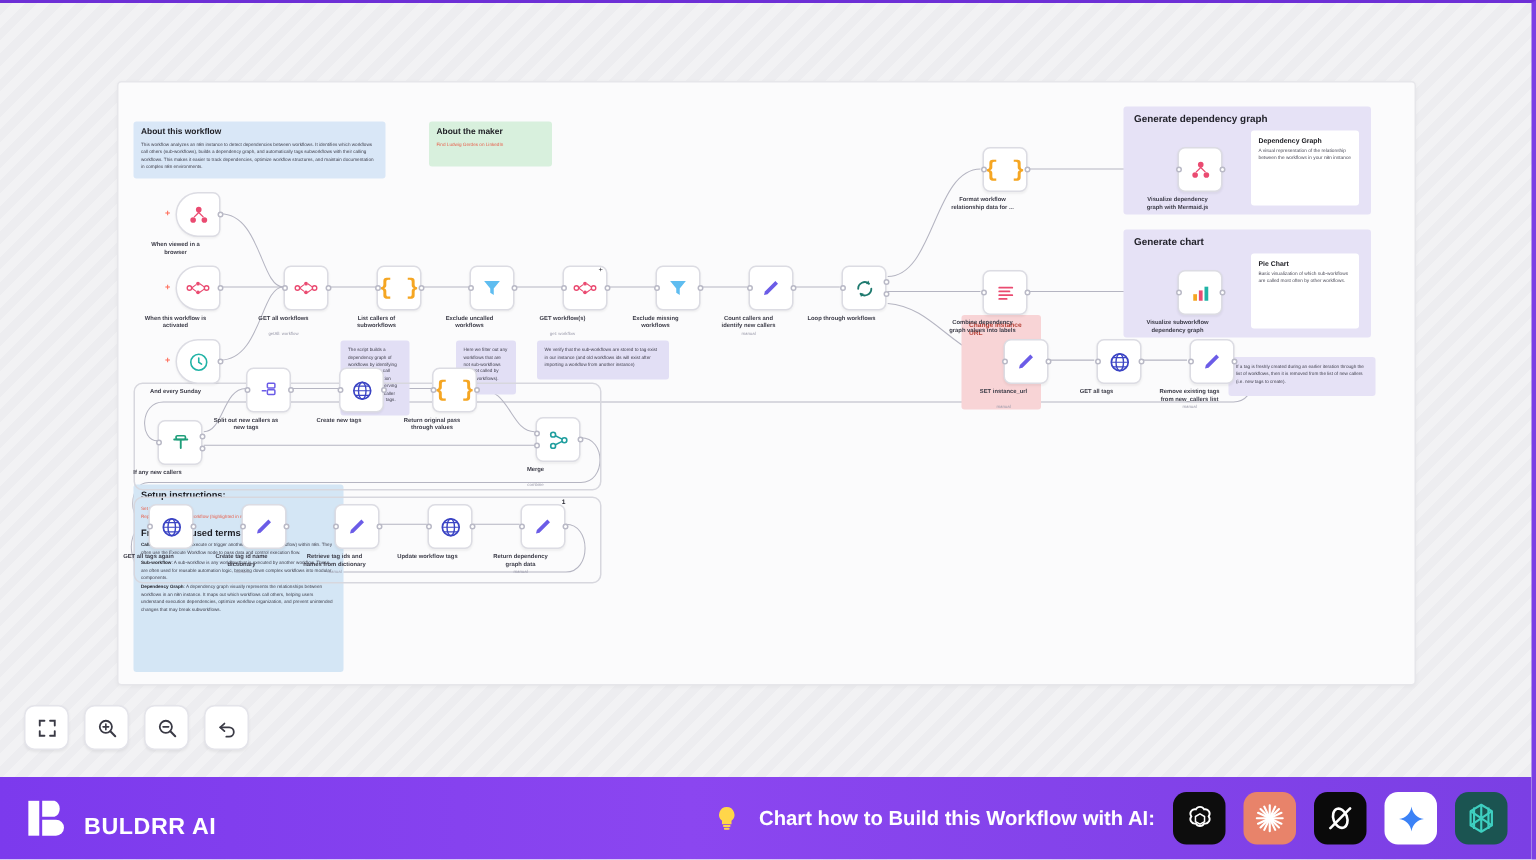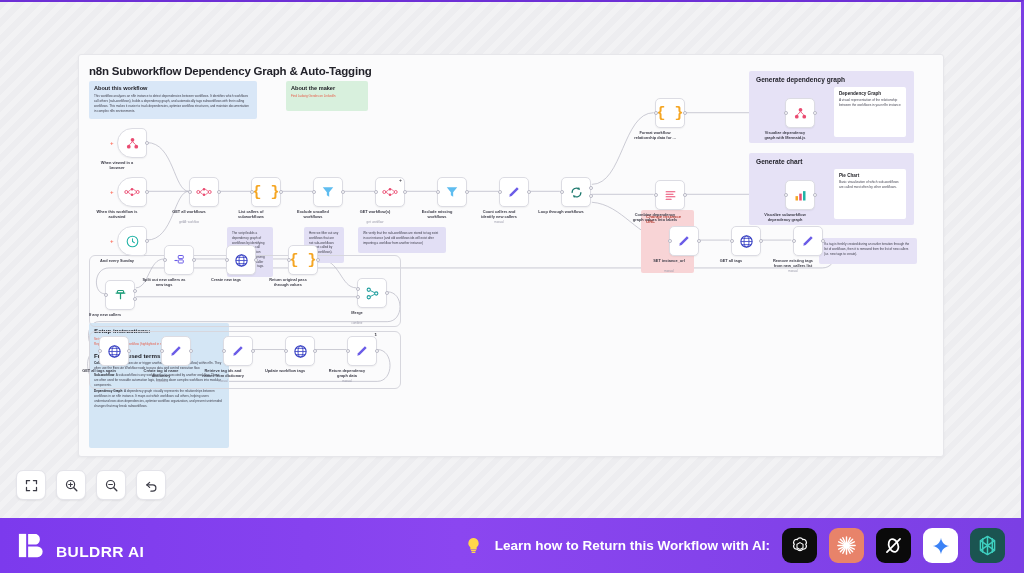--- a/index.html
+++ b/index.html
@@ -164,21 +164,20 @@
     width: 35px; height: 35px; border-radius: 9px;
     display: flex; align-items: center; justify-content: center;
     flex: 0 0 auto;
   }
 </style>
 </head>
 <body>
 
 <div id="canvas-card">
 
-  <div id="canvas-title">n8n Subworkflow Dependency Graph &amp; Auto-Tagging</div>
 
   <svg class="wires" viewBox="0 0 866 403" preserveAspectRatio="none">
 
     <path d="M 68 88 C 95 88 95 137 110 137"></path>
     <path d="M 68 137 L 110 137"></path>
     <path d="M 68 186 C 95 186 95 137 110 137"></path>
 
     <path d="M 141 137 L 172 137"></path>
     <path d="M 203 137 L 234 137"></path>
     <path d="M 265 137 L 296 137"></path>
@@ -687,21 +686,21 @@
     </svg>
     <span id="brand-name">BULDRR AI</span>
   </div>
 
   <div id="bb-center">
     <svg width="19" height="19" viewBox="0 0 24 24">
       <path d="M12 2.5 a6.5 6.5 0 0 1 4 11.6 V17 H8 v-2.9 A6.5 6.5 0 0 1 12 2.5 Z" fill="#ffd64a"></path>
       <rect x="8.8" y="17.6" width="6.4" height="1.7" rx="0.8" fill="#ffd64a"></rect>
       <rect x="9.6" y="20" width="4.8" height="1.6" rx="0.8" fill="#ffd64a"></rect>
     </svg>
-    <span id="bb-text">Learn how to Return this Workflow with AI:</span>
+    <span id="bb-text">Chart how to Build this Workflow with AI:</span>
 
     <div class="ai-logo" style="background:#0d0d0d;">
       <svg width="22" height="22" viewBox="0 0 24 24">
         <path d="M12 3.2 a3.3 3.3 0 0 1 3 1.8 3.3 3.3 0 0 1 3.6 1.5 3.3 3.3 0 0 1 -.3 3.6 3.3 3.3 0 0 1 .3 3.6 3.3 3.3 0 0 1 -3.6 1.5 3.3 3.3 0 0 1 -6 0 3.3 3.3 0 0 1 -3.6 -1.5 3.3 3.3 0 0 1 .3 -3.6 3.3 3.3 0 0 1 -.3 -3.6 A3.3 3.3 0 0 1 9 5 a3.3 3.3 0 0 1 3 -1.8 Z" fill="none" stroke="#ffffff" stroke-width="1.35"></path>
         <path d="M12 8.3 L15.3 10.2 V13.9 L12 15.8 L8.7 13.9 V10.2 Z" fill="none" stroke="#ffffff" stroke-width="1.1"></path>
       </svg>
     </div>
 
     <div class="ai-logo" style="background:#e8836a;">
       <svg width="23" height="23" viewBox="0 0 24 24">

